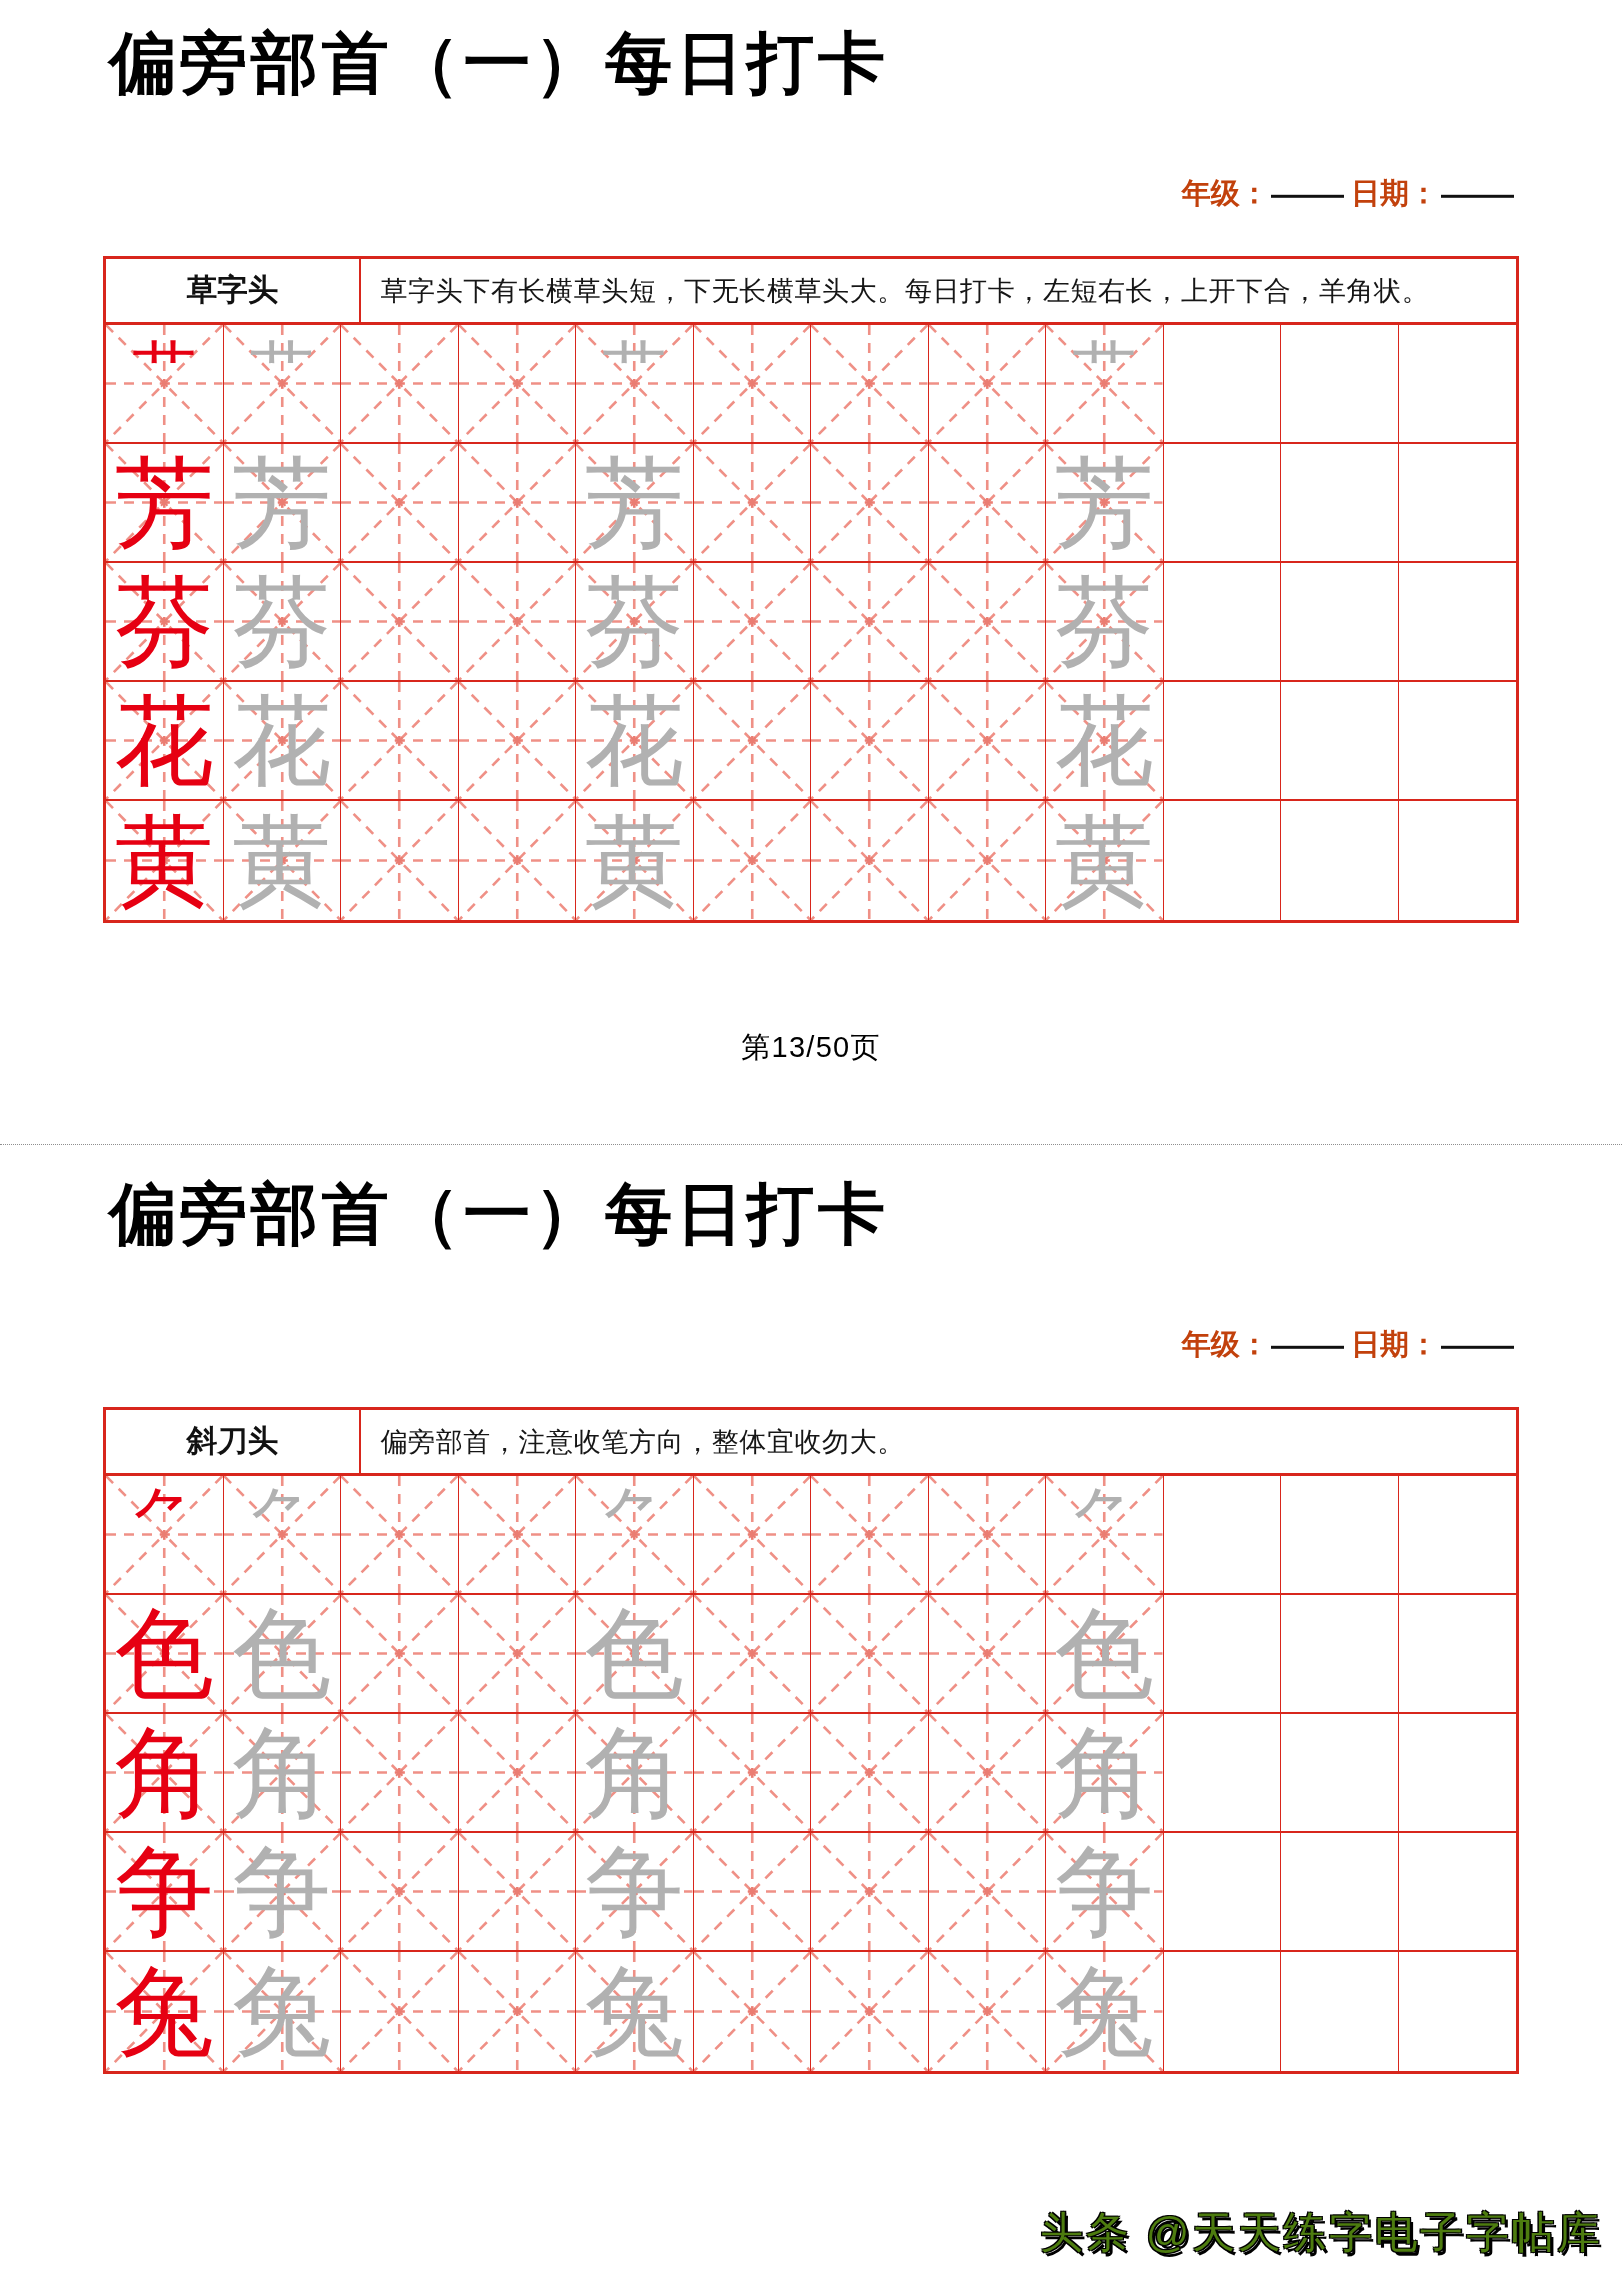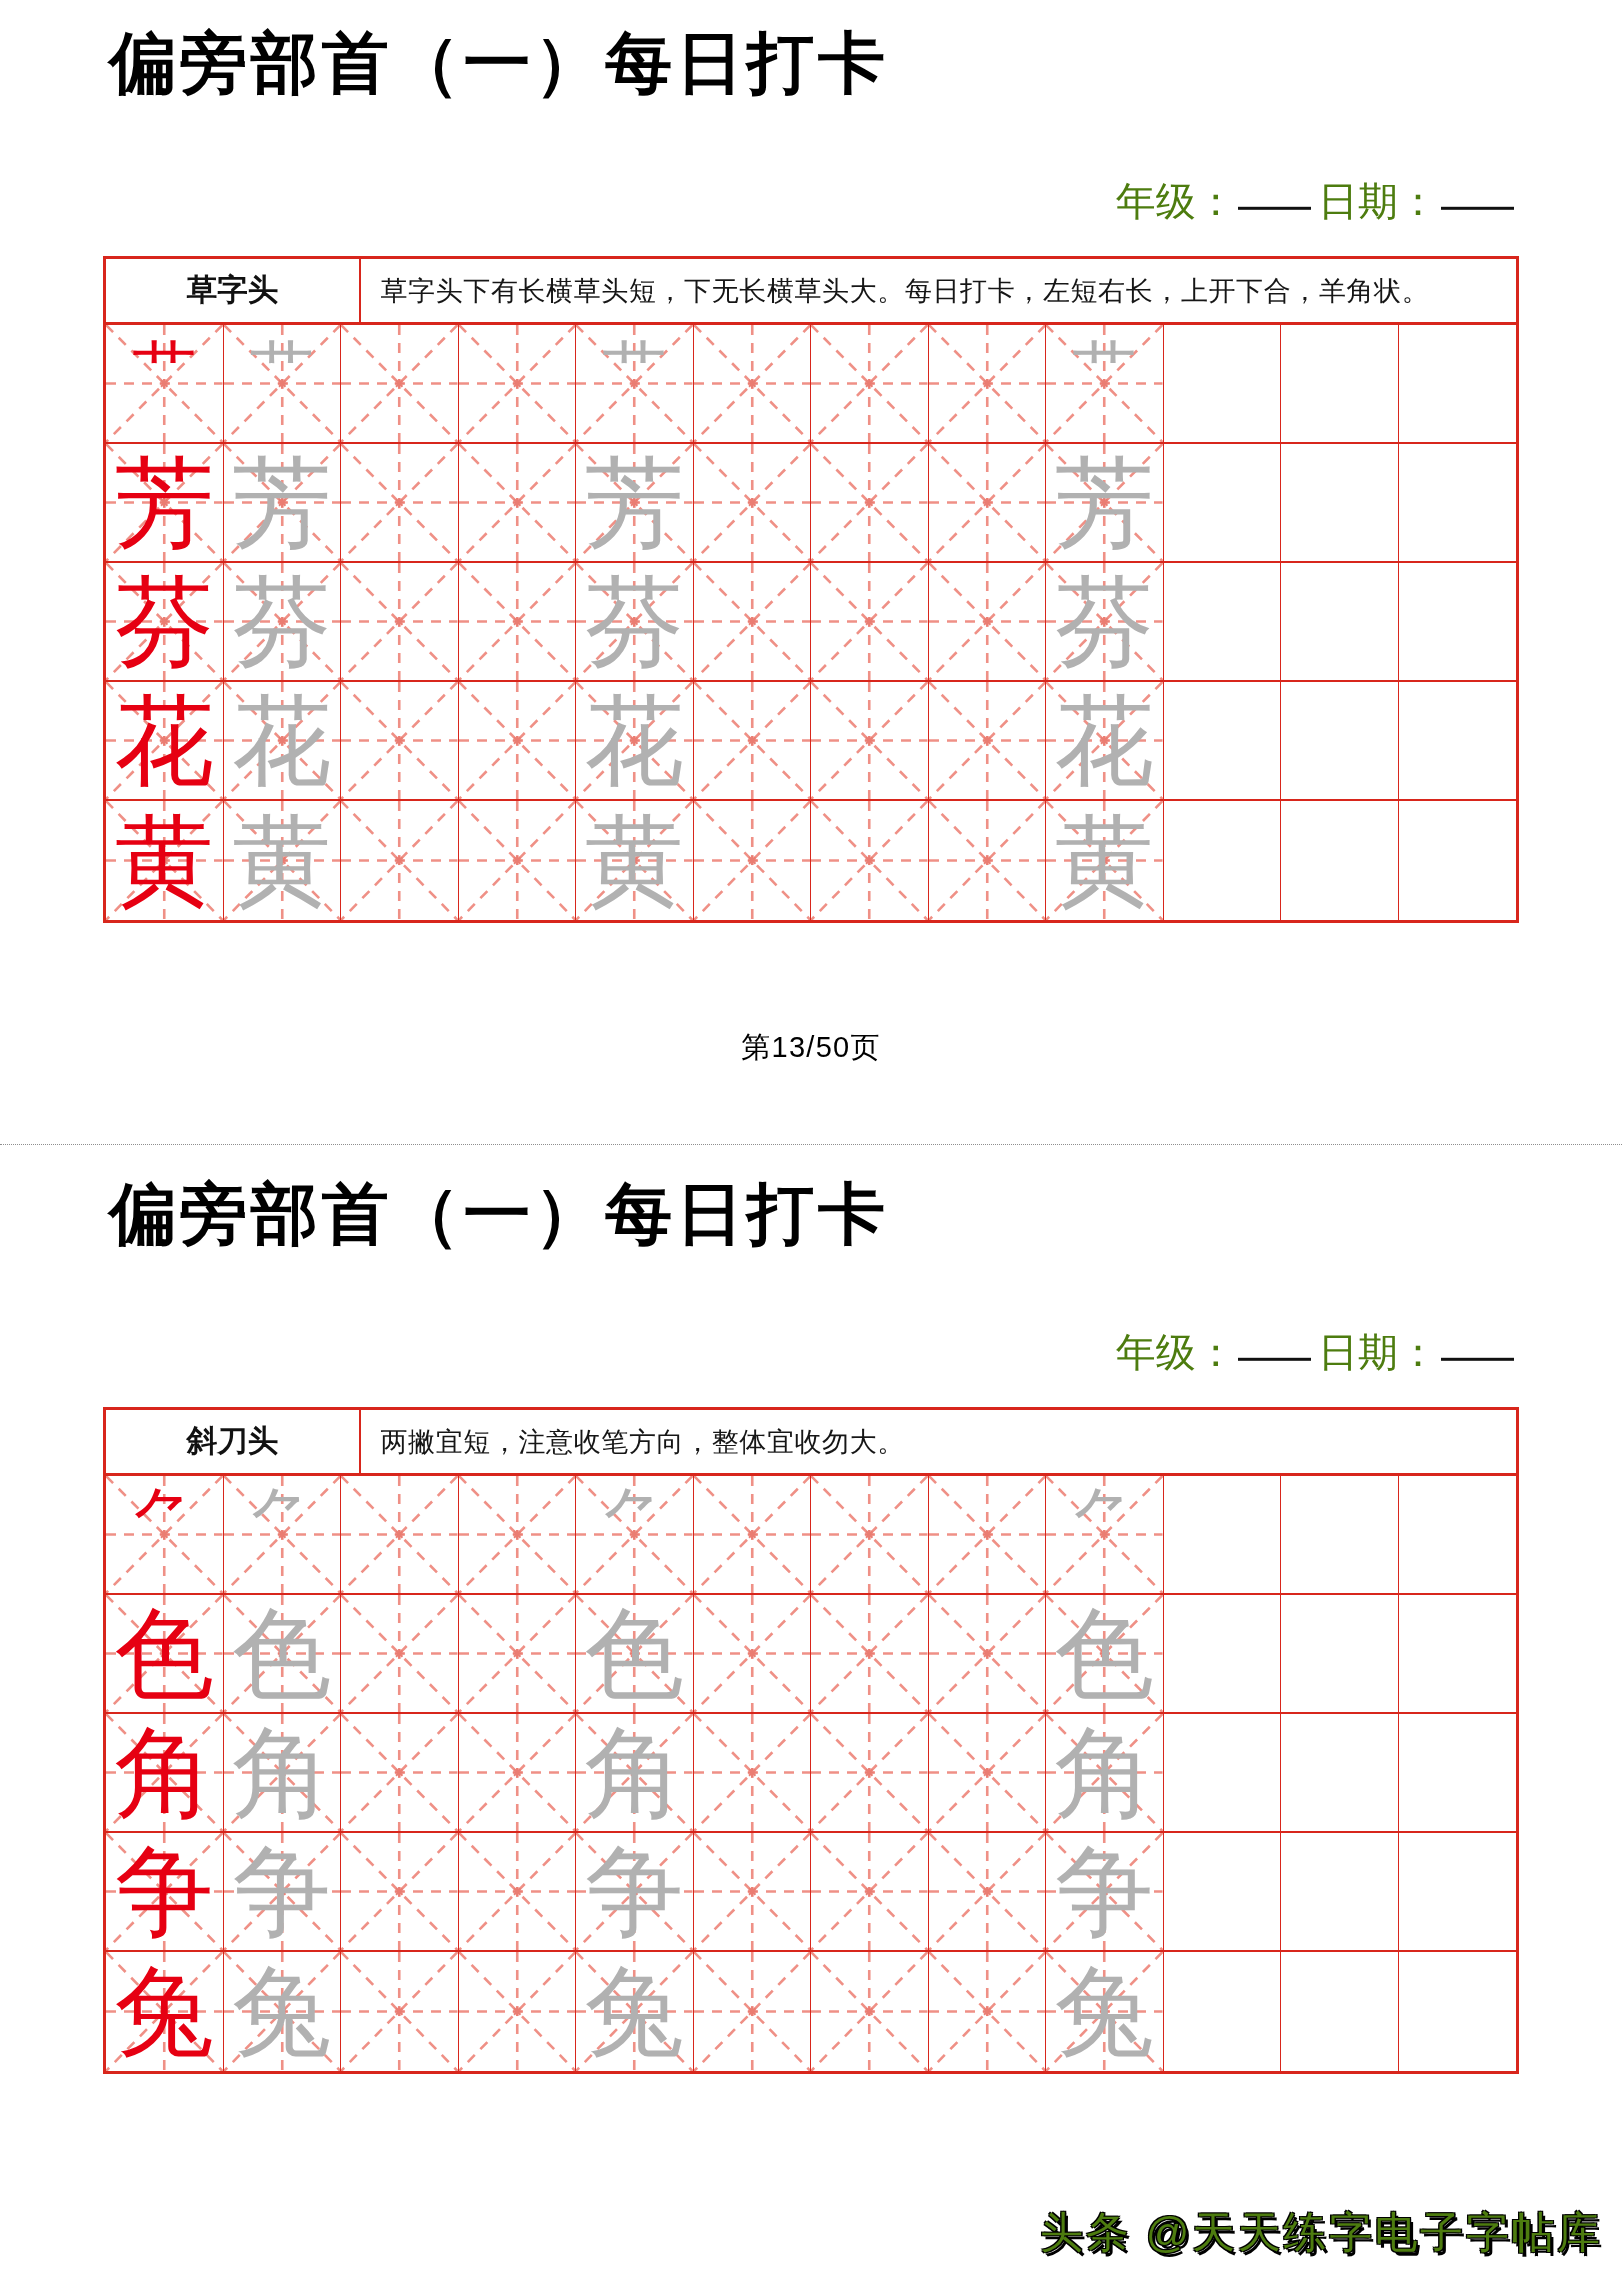--- a/index.html
+++ b/index.html
@@ -9,22 +9,22 @@
   }
   .page{position:absolute;left:0;width:1622px;height:1145px;}
   #page-0{top:0;}
   #page-1{top:1151px;}
 
   .title{
     position:absolute;left:109px;top:18px;font-size:67px;font-weight:bold;
     letter-spacing:3.9px;color:#000;white-space:nowrap;
   }
   .grade-line{
-    position:absolute;right:102px;top:174px;font-size:40px;color:#4d7c0f;
-    white-space:nowrap;font-weight:400;
+    position:absolute;right:102px;top:174px;font-size:29px;color:#c2410c;
+    white-space:nowrap;font-weight:700;
   }
   .blank{
     display:inline-block;width:73px;height:6.5px;
     border-bottom:3.2px solid #111;margin:0 6.5px 0 2.6px;transform:translateY(-5.2px);
   }
 
   
   .ptable{
     position:absolute;left:103px;top:256px;width:1416px;box-sizing:border-box;
     border:3.9px solid #d8261c;background:#fff;
@@ -866,21 +866,21 @@
   <div class="page-divider"></div>
 
   <section class="page" id="page-1">
     <div class="title">偏旁部首（一）每日打卡</div>
     <div class="grade-line">
       <span>年级：</span><span class="blank"></span><span>日期：</span><span class="blank"></span>
     </div>
     <div class="ptable">
       <div class="thead">
         <div class="radical-name">斜刀头</div>
-        <div class="radical-tip">两撇宜短，注意收笔方向，整体宜收勿大。</div>
+        <div class="radical-tip">偏旁部首，注意收笔方向，整体宜收勿大。</div>
       </div>
       <div class="grid">
           <div class="grow row-radical">
             <div class="cell pat">
               <svg class="mz" viewBox="0 0 180 183" preserveAspectRatio="none">
                 <g stroke="#ef9086" stroke-width="2.6" stroke-dasharray="10 8" vector-effect="non-scaling-stroke">
                   <line x1="0" y1="0" x2="180" y2="183" vector-effect="non-scaling-stroke"></line>
                   <line x1="180" y1="0" x2="0" y2="183" vector-effect="non-scaling-stroke"></line>
                   <line x1="90" y1="0" x2="90" y2="183" vector-effect="non-scaling-stroke"></line>
                   <line x1="0" y1="91.5" x2="180" y2="91.5" vector-effect="non-scaling-stroke"></line>

